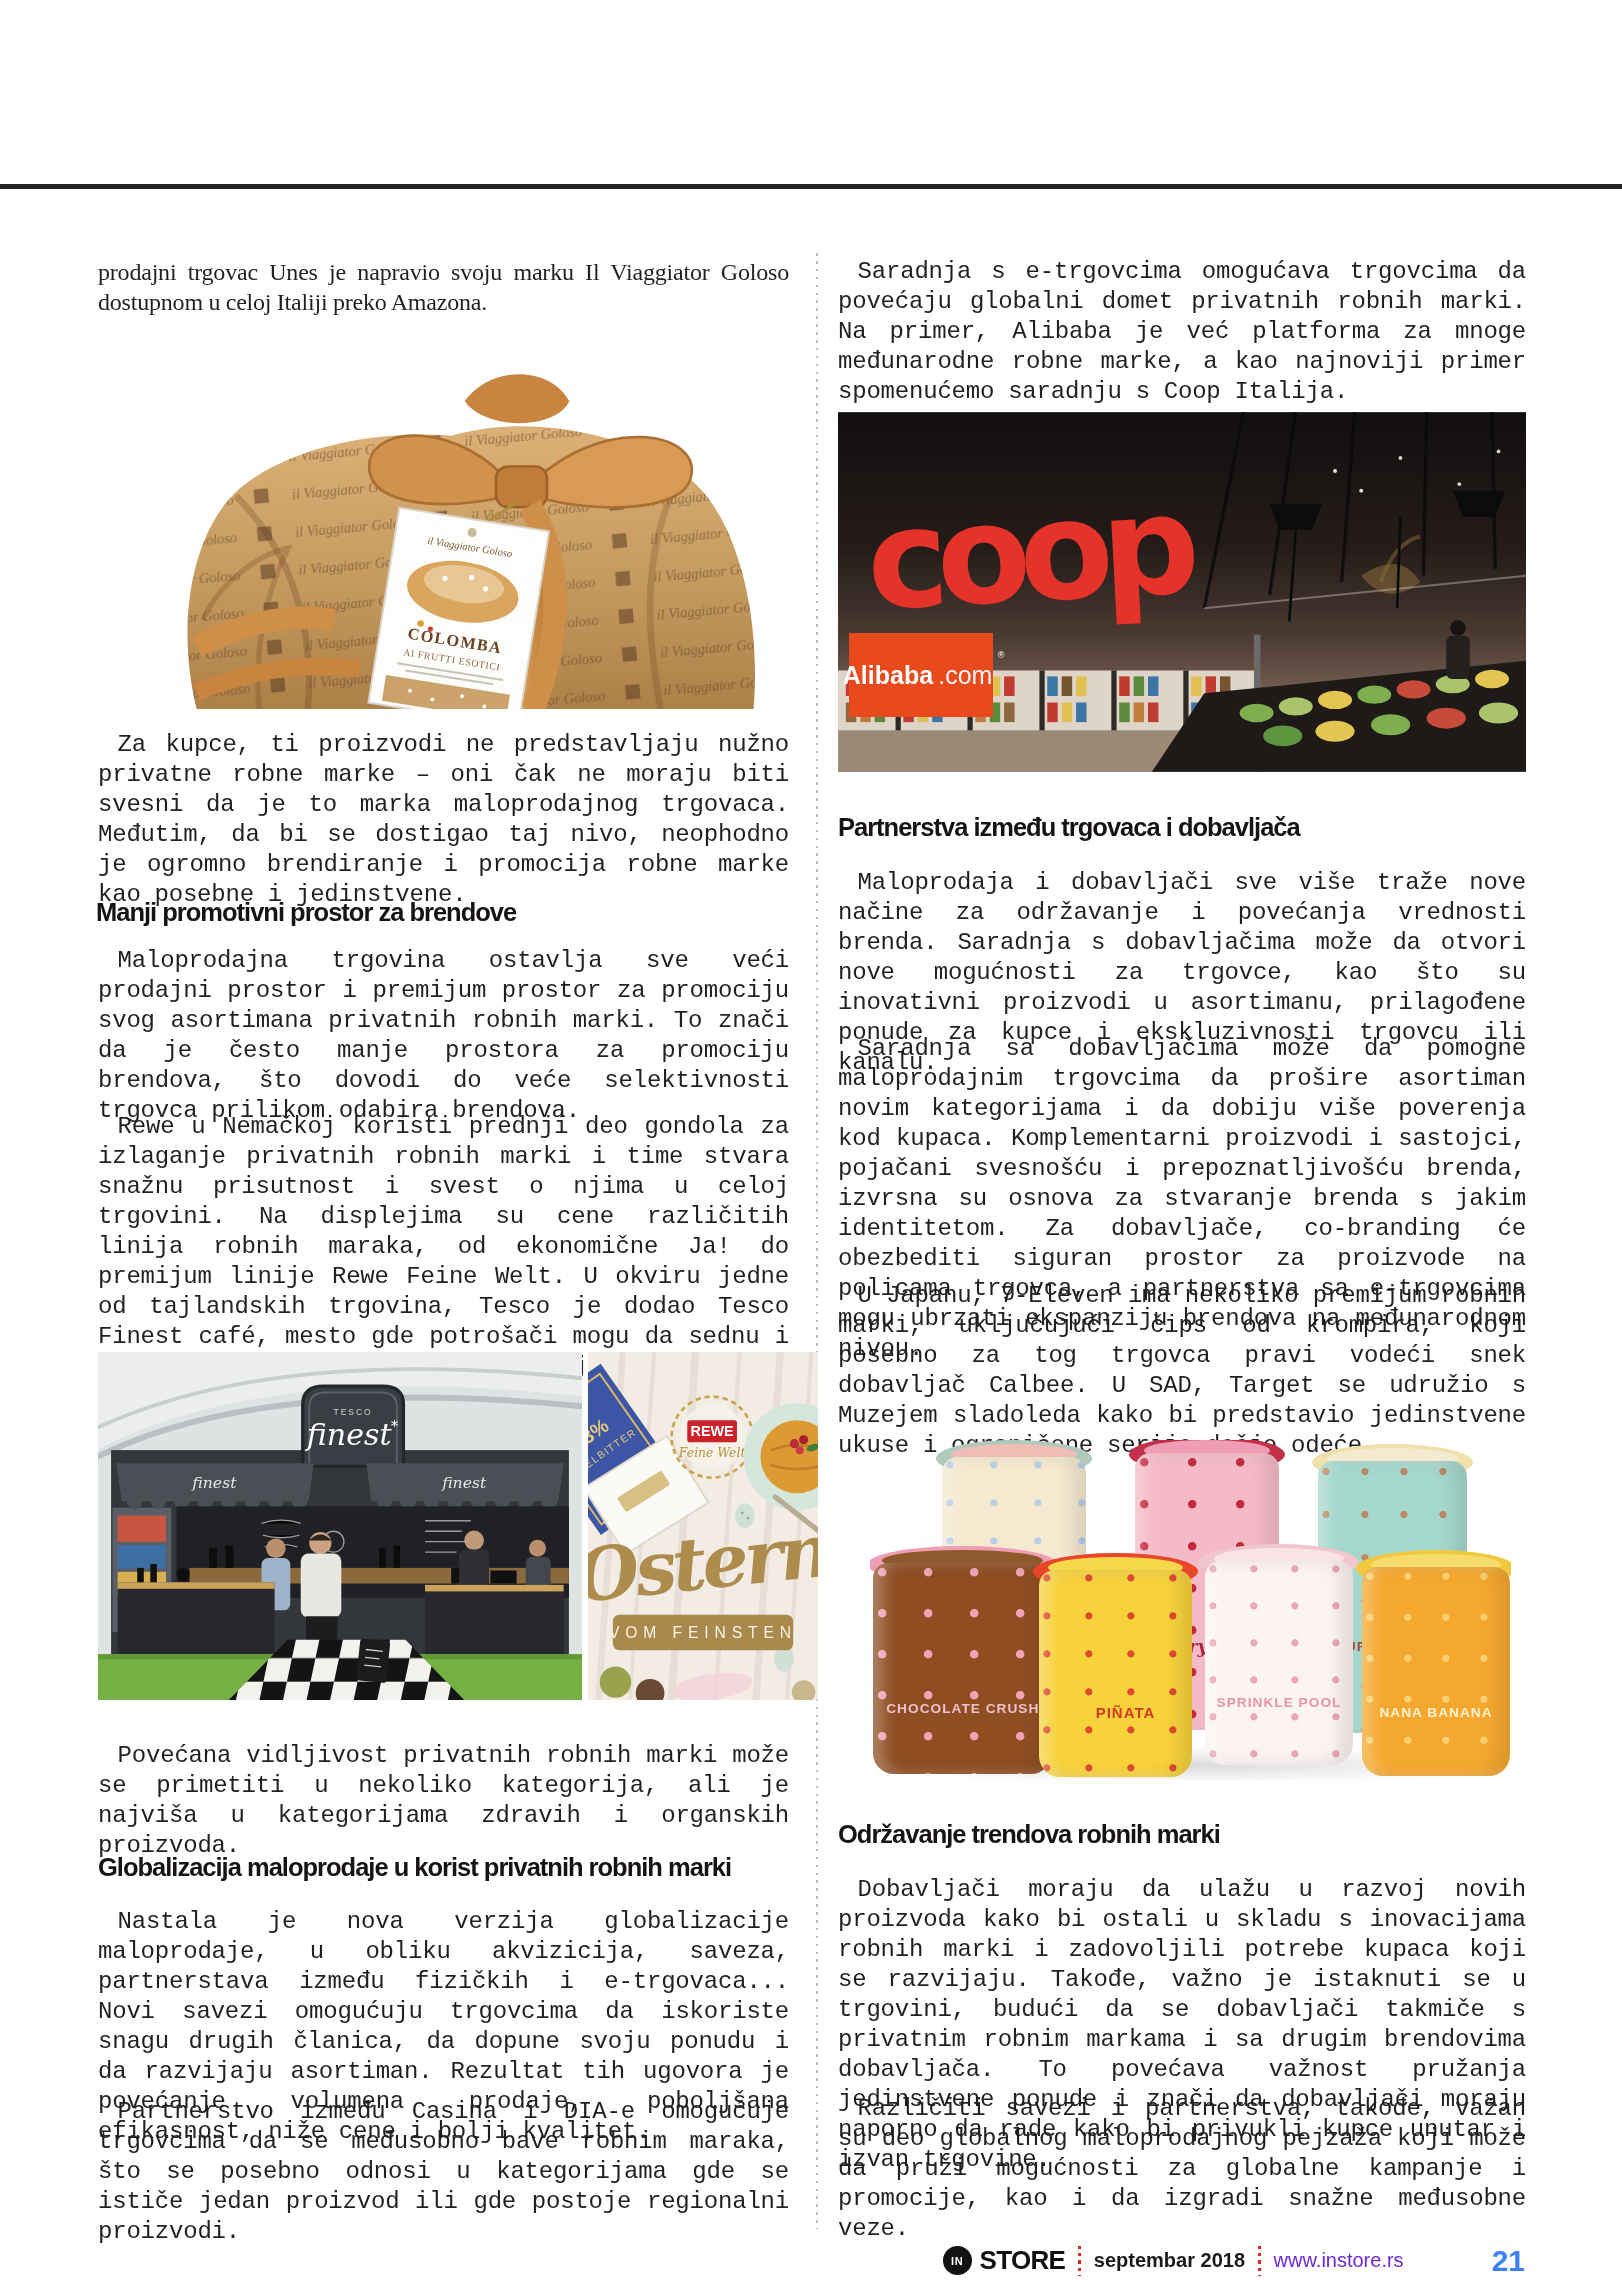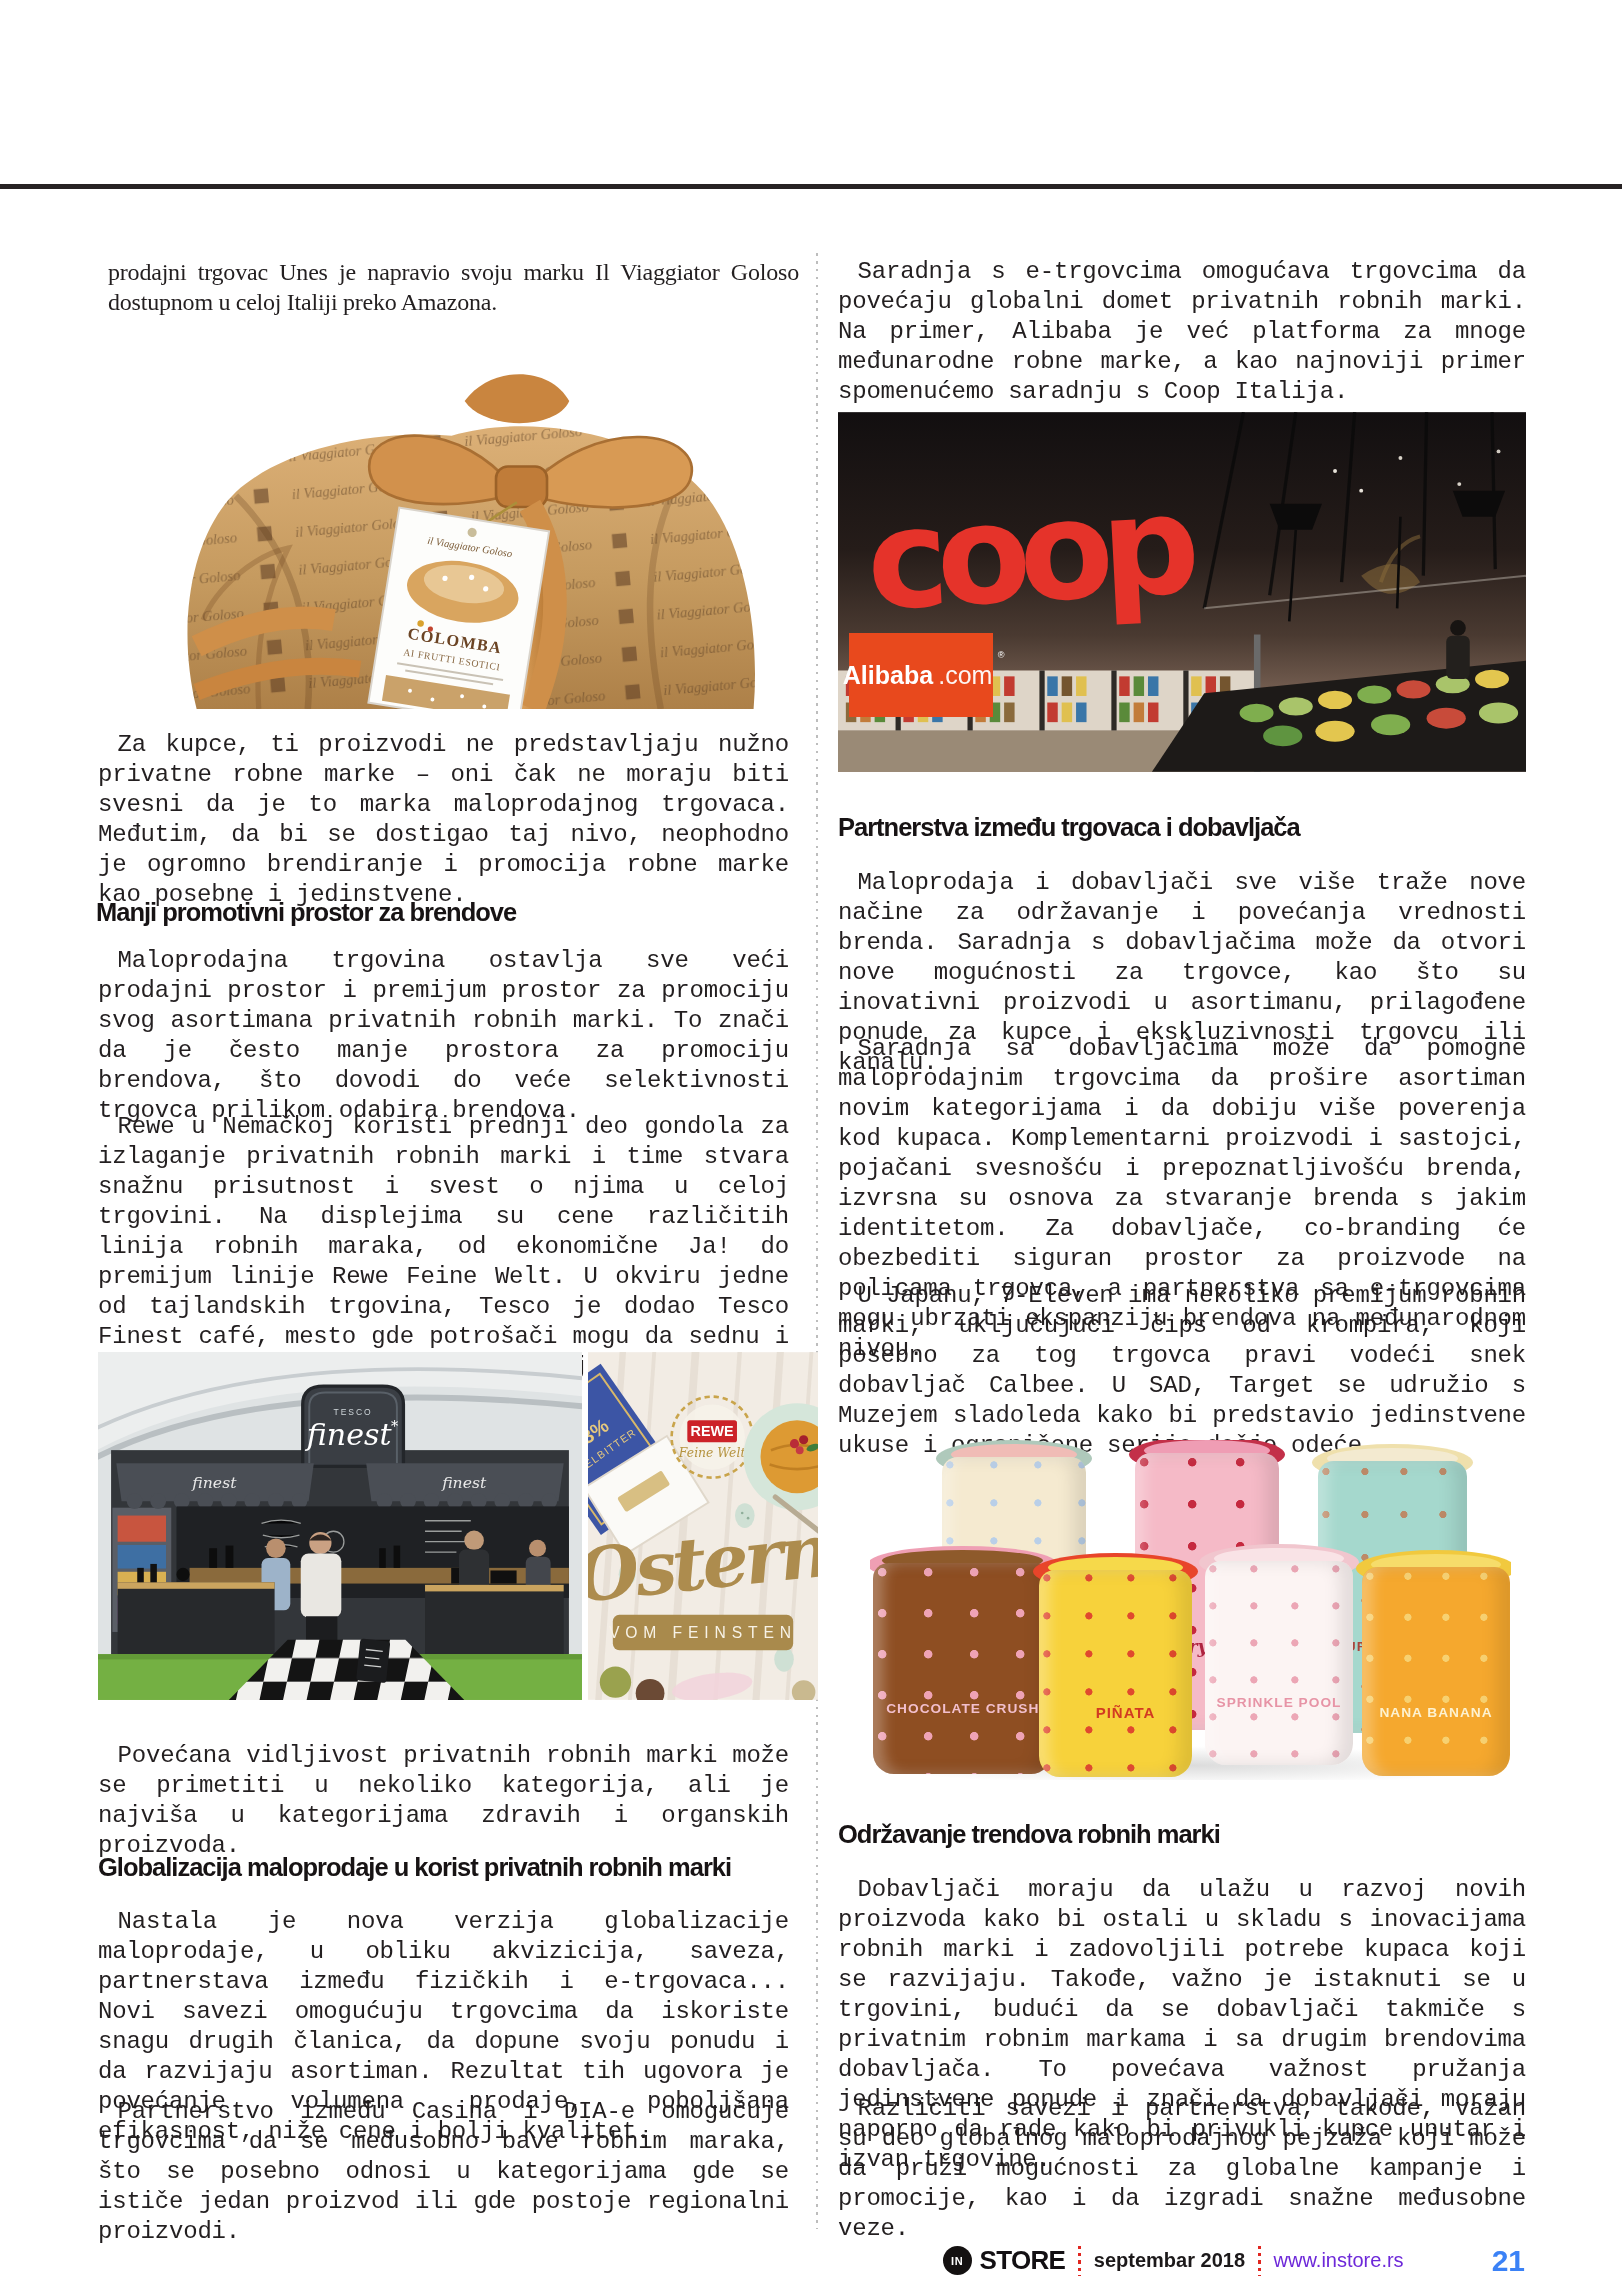--- a/index.html
+++ b/index.html
@@ -64,21 +64,21 @@
   .t6 .lid{background:#f1c6ce;} .t6 .lidin{background:#f9e3e6;} .t6 .lbl{color:#e794a6;font-size:13.7px;}
   .t7 .tbody{background:#f5a82e;background-image:radial-gradient(circle at 7.9px 9.2px,#f7d171 3.3px,transparent 3.9px);background-size:38px 41px;}
   .t7 .lid{background:#f1c93e;} .t7 .lidin{background:#f6dc6a;} .t7 .lbl{color:#fdf2d0;font-size:13.7px;}
 </style>
 </head>
 <body>
 
 <div class="abs toprule"></div>
 <div class="abs colsep"></div>
 
-<p class="abs body" style="left:108px;top:257px;width:691px;">prodajni trgovac Unes je napravio svoju marku Il Viaggiator Goloso dostupnom u celoj Italiji preko Amazona.</p>
+<p class="abs body" style="left:98px;top:257px;width:691px;">prodajni trgovac Unes je napravio svoju marku Il Viaggiator Goloso dostupnom u celoj Italiji preko Amazona.</p>
 
 <div class="abs photo" style="left:98px;top:339px;width:698px;height:370px;">
   <svg width="698" height="370" viewBox="0 0 1066 566">
     <defs>
       <linearGradient id="wrapGrad" x1="0" y1="0" x2="0" y2="1">
         <stop offset="0" stop-color="#dcb077"></stop>
           <stop offset=".55" stop-color="#c59a5f"></stop>
           <stop offset="1" stop-color="#ad8048"></stop>
       </linearGradient>
       <linearGradient id="ribGrad" x1="0" y1="0" x2="1" y2="0">

